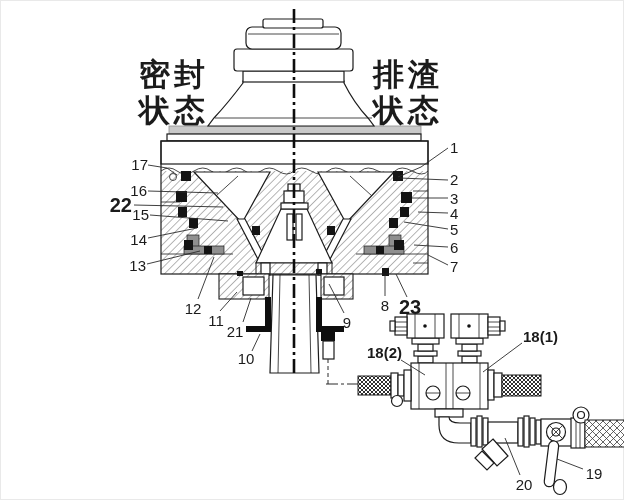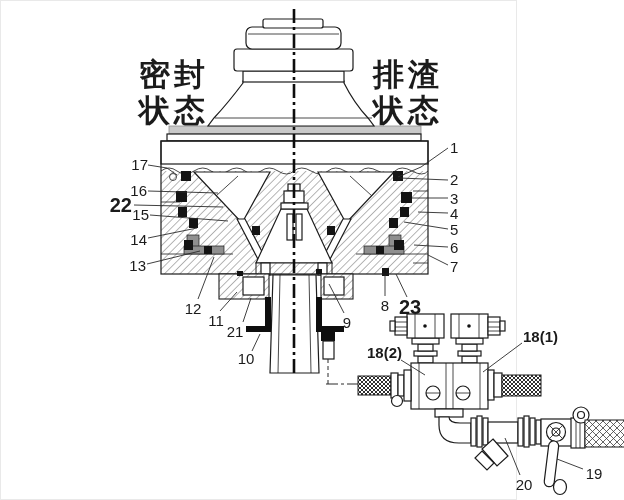--- a/index.html
+++ b/index.html
@@ -1,16 +1,16 @@
 <!DOCTYPE html>
 <html><head>
 <meta charset="utf-8">
 <style>
   html,body{margin:0;padding:0;background:#fff;}
-  .canvas{width:517px;height:500px;position:relative;background:#fff;
+  .canvas{width:624px;height:500px;position:relative;background:#fff;
           border:1px solid #e9e9e9;box-sizing:border-box;
           font-family:"Liberation Sans",sans-serif;}
   svg{display:block;}
   text{fill:#1b1b1b;}
   .callout{font-size:15px;}
   .callout-bold{font-size:20px;font-weight:bold;}
   .callout-mid{font-size:15px;font-weight:bold;}
   .state{font-size:31px;font-weight:bold;letter-spacing:4px;}
   .ln{stroke:#2a2a2a;stroke-width:0.9;fill:none;}
   .ol{stroke:#1c1c1c;stroke-width:1.2;fill:#fff;}

